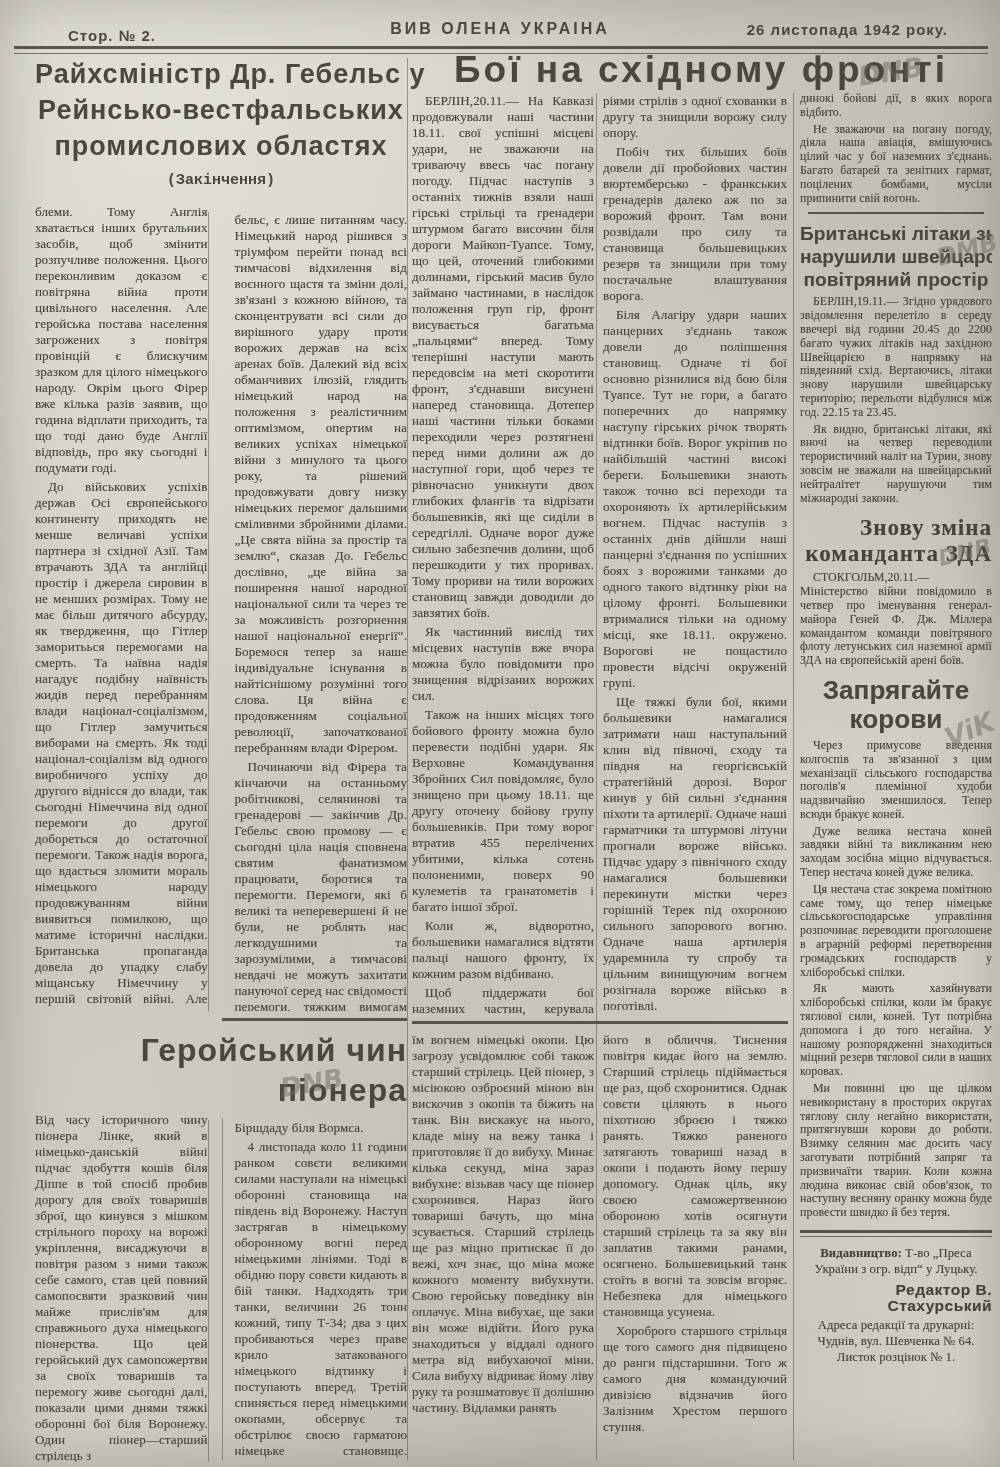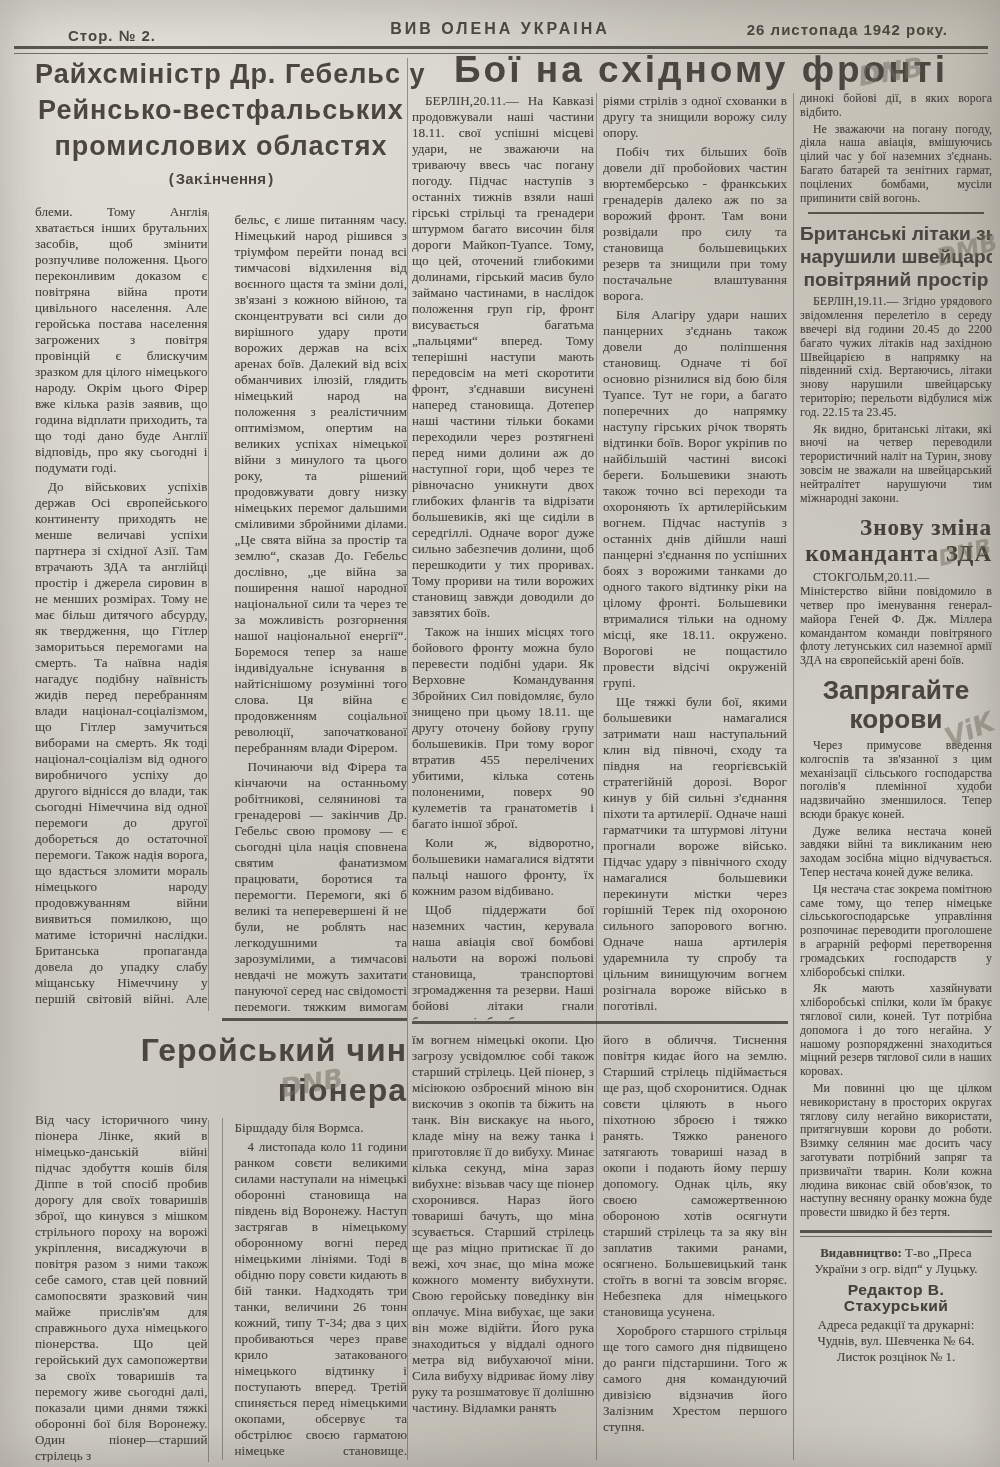--- a/index.html
+++ b/index.html
@@ -49,21 +49,21 @@
   .hsep{background:rgba(66,63,55,0.85);}
   .hsep-mid{position:absolute;left:412px;top:1021px;width:376px;height:3px;}
   .hsep-left{position:absolute;left:222px;top:1018px;width:185px;height:3px;}
   .hsep-inline{height:2px;margin:7px 8px;}
   .rule-imprint{border-top:3px solid rgba(66,63,55,0.85);border-bottom:1px solid rgba(66,63,55,0.7);height:3px;background:none;margin:10px 0 8px 0;}
   
   .pencil{position:absolute;font-family:"DejaVu Sans",sans-serif;font-style:italic;color:rgba(112,106,94,0.5);font-weight:bold;}
   
   .imprint{font-size:12.6px;line-height:16px;text-align:center;color:#45423b;}
   .imprint .lbl{font-weight:bold;}
-  .imprint-editor{font-family:"Liberation Sans",sans-serif;font-weight:bold;font-size:15.5px;margin:5px 0 3px 0;letter-spacing:0.5px;}
+  .imprint-editor{font-family:"Liberation Sans",sans-serif;font-weight:bold;font-size:15.5px;margin:5px 0 3px 0;letter-spacing:0.5px;text-align:right;}
 </style>
 </head>
 <body>
 
 <div class="page">
 
   <div class="hdr">
     <div class="hdr-left">Стор.  №  2.</div>
     <div class="hdr-center">ВИВ ОЛЕНА УКРАІНА</div>
     <div class="hdr-right">26 листопада 1942 року.</div>
@@ -89,20 +89,21 @@
       </div>
     <div class="gb-col gb-col2 cont">
         <div class="para">бельс, є лише питанням часу. Німецький народ рішився з тріумфом перейти понад всі тимчасові відхилення від воєнного щастя та зміни долі, зв'язані з кожною війною, та сконцентрувати всі сили до вирішного удару проти ворожих держав на всіх аренах боїв. Далекий від всіх обманчивих ілюзій, глядить німецький народ на положення з реалістичним оптимізмом, опертим на великих успіхах німецької війни з минулого та цього року, та рішений продовжувати довгу низку німецьких перемог дальшими сміливими збройними ділами. „Це свята війна за простір та землю“, сказав До. Гебельс дослівно, „це війна за поширення нашої народної національної сили та через те за можливість розгорнення нашої національної енергії“. Боремося тепер за наше індивідуальне існування в найтіснішому розумінні того слова. Ця війна є продовженням соціальної революції, започаткованої перебранням влади Фірером.</div>
         <div class="para">Починаючи від Фірера та кінчаючи на останньому робітникові, селянинові та гренадерові — закінчив Др. Гебельс свою промову — є сьогодні ціла нація сповнена святим фанатизмом працювати, боротися та перемогти. Перемоги, які б великі та неперевершені й не були, не роблять нас легкодушними та зарозумілими, а тимчасові невдачі не можуть захитати пануючої серед нас свідомості перемоги, тяжким вимогам війни піддаємося з глибоким відчуттям обов'язків. Труднощі бере на себе змагаючийся та працюючий німецький народ з гордою свідомістю: Хай буде благословенне те, що робить твердим“.</div>
       </div>
   </div>
 
   <div class="hl headline-ef">Бої  на  східному  фронті</div>
   <div class="ef-col1 bodytxt">
       <div class="para">БЕРЛІН,20.11.— На Кавказі продовжували наші частини 18.11. свої успішні місцеві удари, не зважаючи на триваючу ввесь час погану погоду. Підчас наступів з останніх тижнів взяли наші гірські стрільці та гренадери штурмом багато височин біля дороги Майкоп-Туапсе. Тому, що цей, оточений глибокими долинами, гірський масив було займано частинами, в наслідок положення груп гір, фронт висувається багатьма „пальцями“ вперед. Тому теперішні наступи мають передовсім на меті скоротити фронт, з'єднавши висунені наперед становища. Дотепер наші частини тільки боками переходили через розтягнені перед ними долини аж до наступної гори, щоб через те рівночасно уникнути двох глибоких флангів та відрізати большевиків, які ще сиділи в середгіллі. Одначе ворог дуже сильно забезпечив долини, щоб перешкодити у тих проривах. Тому прориви на тили ворожих становищ завжди доводили до завзятих боїв.</div>
+      <div class="para">Як частинний вислід тих місцевих наступів вже вчора можна було повідомити про знищення відрізаних ворожих сил.</div>
       <div class="para">Також на інших місцях того бойового фронту можна було перевести подібні удари. Як Верховне Командування Збройних Сил повідомляє, було знищено при цьому 18.11. ще другу оточену бойову групу большевиків. При тому ворог втратив 455 перелічених убитими, кілька сотень полоненими, поверх 90 кулеметів та гранатометів і багато іншої зброї.</div>
       <div class="para">Коли ж, відворотно, большевики намагалися відтяти пальці нашого фронту, їх кожним разом відбивано.</div>
       <div class="para">Щоб піддержати бої наземних частин, керувала наша авіація свої бомбові нальоти на ворожі польові становища, транспортові згромадження та резерви. Наші бойові літаки гнали большевиків бомбами се</div>
     </div>
   <div class="ef-col2 bodytxt cont">
       <div class="para">ріями стрілів з одної схованки в другу та знищили ворожу силу опору.</div>
       <div class="para">Побіч тих більших боїв довели дії пробойових частин вюртемберсько - франкських гренадерів далеко аж по за ворожий фронт. Там вони розвідали про силу та становища большевицьких резерв та знищили при тому постачальне влаштування ворога.</div>
       <div class="para">Біля Алагіру удари наших панцерних з'єднань також довели до поліпшення становищ. Одначе ті бої основно різнилися від бою біля Туапсе. Тут не гори, а багато поперечних до напрямку наступу гірських річок творять відтинки боїв. Ворог укріпив по найбільшій частині високі береги. Большевики знають також точно всі переходи та охороняють їх артилерійським вогнем. Підчас наступів з останніх днів дійшли наші панцерні з'єднання по успішних боях з ворожими танками до одного такого відтинку ріки на цілому фронті. Большевики втрималися тільки на одному місці, яке 18.11. окружено. Ворогові не пощастило провести відсічі окруженій групі.</div>
       <div class="para">Ще тяжкі були бої, якими большевики намагалися затримати наш наступальний клин від півночі, сходу та півдня на георгієвській стратегійній дорозі. Ворог кинув у бій сильні з'єднання піхоти та артилерії. Одначе наші гарматчики та штурмові літуни прогнали вороже військо. Підчас удару з північного сходу намагалися большевики перекинути містки через горішній Терек під охороною сильного запорового вогню. Одначе наша артилерія ударемнила ту спробу та цільним винищуючим вогнем розігнала вороже військо в поготівлі.</div>
       <div class="para">Там, де большевикам пощастило пробитися на тому відтинку бою, не зважаючи на наш запоровий вогонь, розгорнули вони безпланові обчислені на діяння маси наступи та розбили їх на поо</div>

